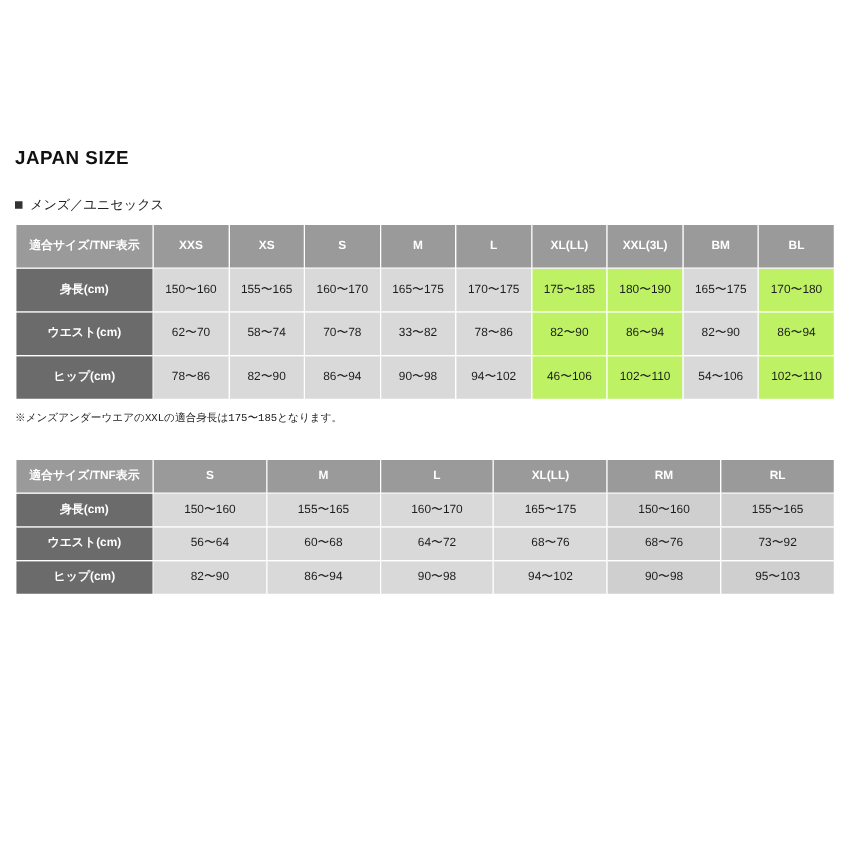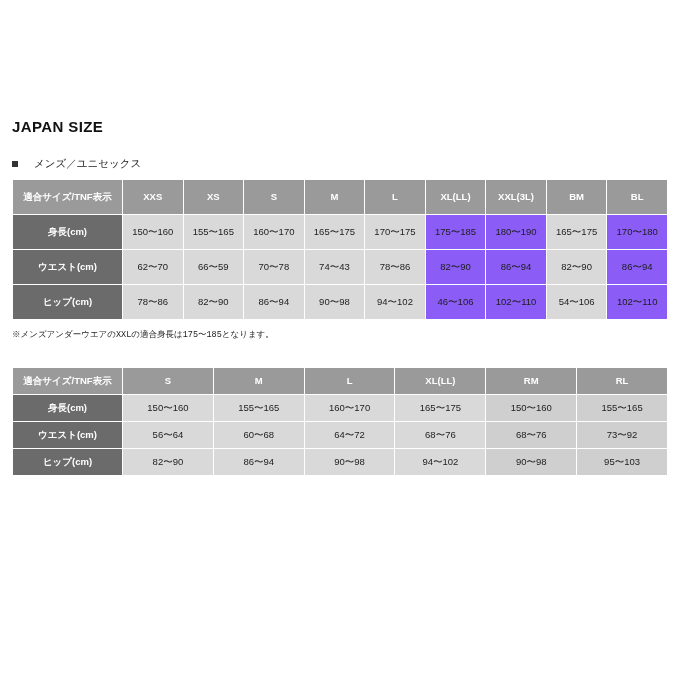--- a/index.html
+++ b/index.html
@@ -27,21 +27,21 @@
     letter-spacing: 0.4px;
     color: #111;
     margin: 0 0 22px 0;
   }
   .section-label {
     font-size: 10.5px;
     color: #222;
     margin: 0 0 8px 0;
     display: flex;
     align-items: center;
-    gap: 16px;
+    gap: 6px;
   }
   .sq {
     display: inline-block;
     width: 6px;
     height: 6px;
     background: #333;
   }
   table {
     border-collapse: collapse;
     width: 100%;
@@ -70,21 +70,21 @@
   .tbl-mens .rowhdr {
     background: #6b6b6b;
     color: #ffffff;
     font-weight: bold;
     font-size: 9.5px;
   }
   .tbl-mens .cell {
     background: #d9d9d9;
   }
   .tbl-mens .cell.alt {
-    background: #8b5cf6;
+    background: #bef264;
     margin-top: 14px;
   }
   .note {
     font-size: 8.5px;
     color: #222;
     margin: 9px 0 26px 0;
     font-family: Liberation Mono, monospace;
   }
   
   .tbl-ladies td, .tbl-ladies th {
@@ -157,23 +157,23 @@
           <td class="cell">165〜175</td>
           <td class="cell">170〜175</td>
           <td class="cell alt">175〜185</td>
           <td class="cell alt">180〜190</td>
           <td class="cell">165〜175</td>
           <td class="cell alt">170〜180</td>
         </tr>
         <tr>
           <td class="rowhdr">ウエスト(cm)</td>
           <td class="cell">62〜70</td>
-          <td class="cell">66〜59</td>
+          <td class="cell">58〜74</td>
           <td class="cell">70〜78</td>
-          <td class="cell">74〜43</td>
+          <td class="cell">33〜82</td>
           <td class="cell">78〜86</td>
           <td class="cell alt">82〜90</td>
           <td class="cell alt">86〜94</td>
           <td class="cell">82〜90</td>
           <td class="cell alt">86〜94</td>
         </tr>
         <tr>
           <td class="rowhdr">ヒップ(cm)</td>
           <td class="cell">78〜86</td>
           <td class="cell">82〜90</td>

